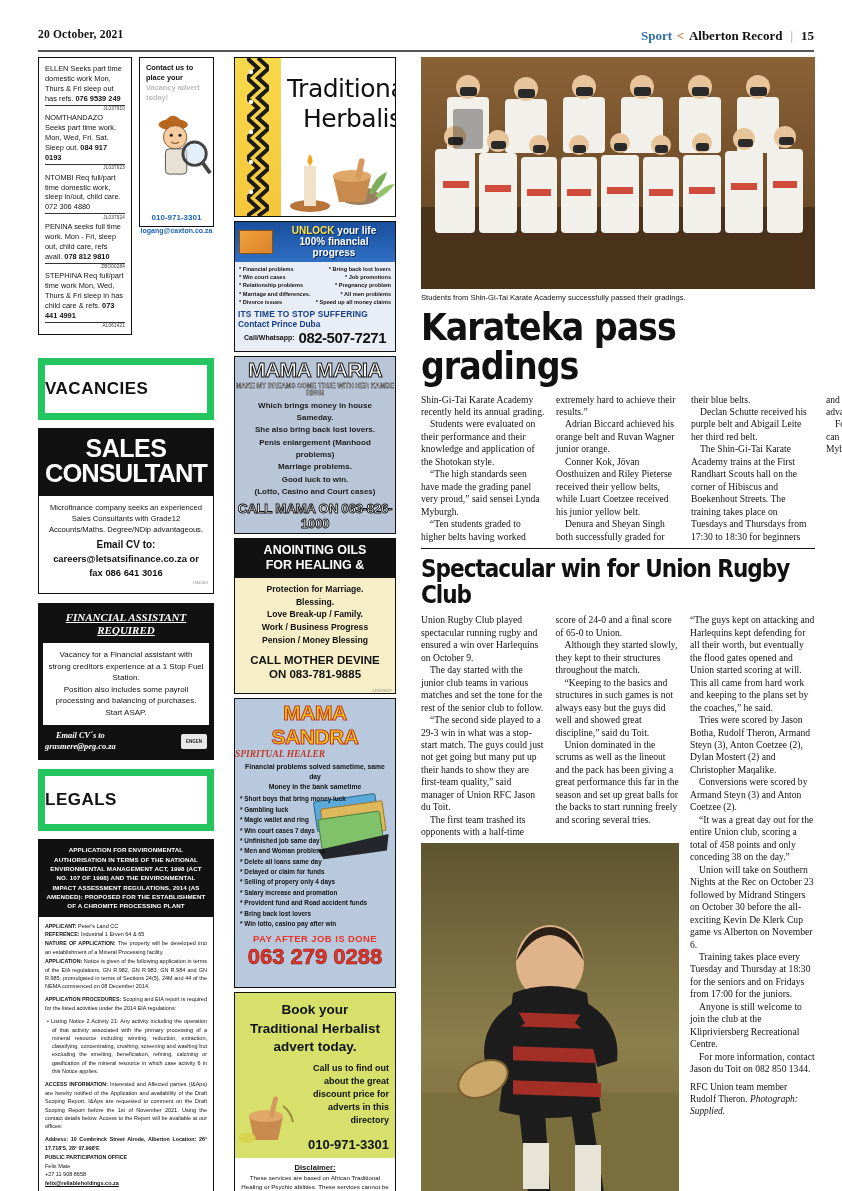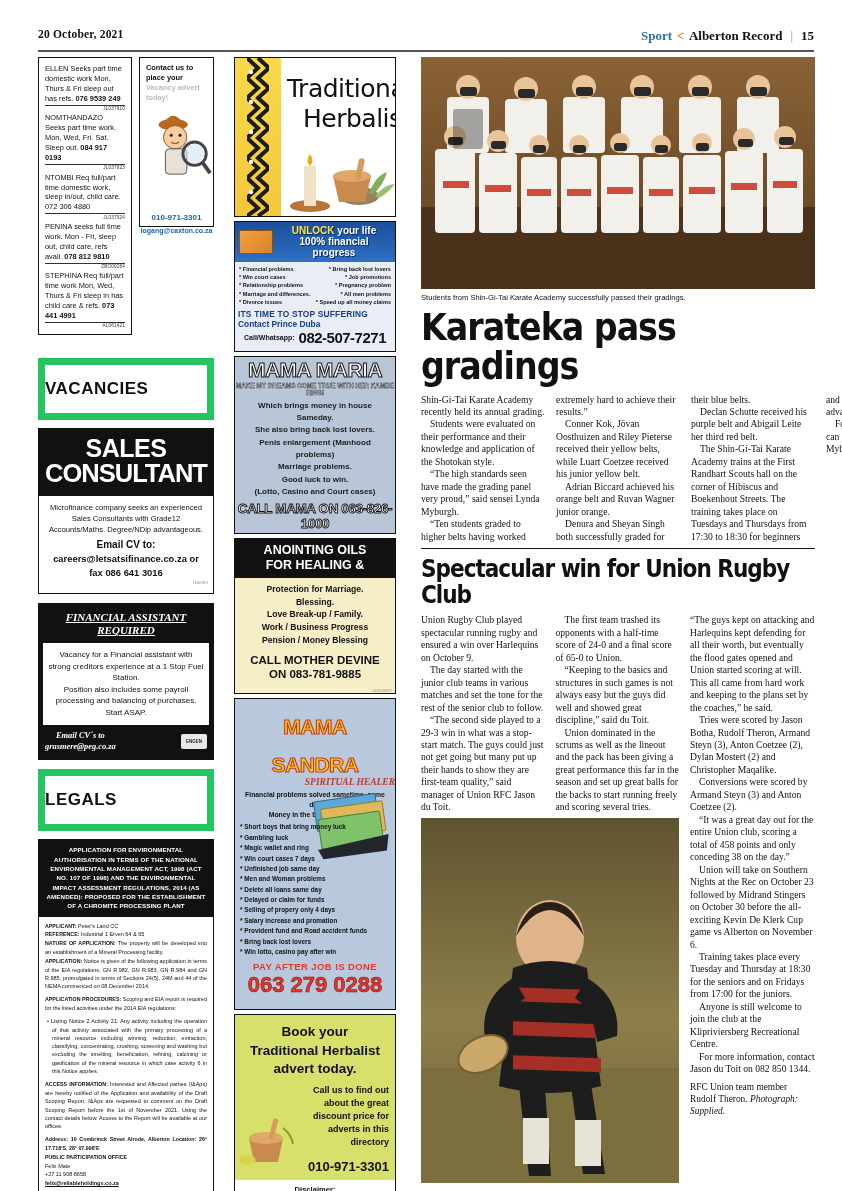--- a/index.html
+++ b/index.html
@@ -213,24 +213,24 @@
   .anoint-call {
     text-align: center; padding: 4px 4px 6px;
     font-family: "Liberation Sans", sans-serif; font-weight: bold;
     font-size: 11.5px; line-height: 1.25; color: #111;
   }
 
   .hb-sandra { background: #b8c9dd; }
   .sandra-name {
     text-align: center; font-family: "Liberation Sans", sans-serif; font-weight: bold;
     font-size: 21px; line-height: 1.0; color: #ffd400; -webkit-text-stroke: 1.1px #c0392b;
-    padding-top: 17px; letter-spacing: -.5px;
+    padding-top: 3px; letter-spacing: -.5px;
   }
   .sandra-sub {
-    text-align: right; font-family: "Liberation Serif", serif; font-weight: bold;
+    text-align: left; font-family: "Liberation Serif", serif; font-weight: bold;
     font-style: italic; font-size: 9.5px; color: #c0392b; padding: 2px 0 3px;
   }
   .sandra-lead {
     text-align: center; font-family: "Liberation Sans", sans-serif; font-weight: bold;
     font-size: 6.8px; line-height: 1.5; color: #111; padding: 0 4px 2px;
   }
   .sandra-list {
     font-family: "Liberation Sans", sans-serif; font-weight: bold; font-size: 6.4px;
     line-height: 1.62; color: #111; padding: 0 4px 2px 5px; list-style: none;
     position: relative; z-index: 2;
@@ -240,21 +240,21 @@
     transform: rotate(-8deg);
   }
   .hb-sandra-wrap { position: relative; }
   .sandra-pay {
     text-align: center; font-family: "Liberation Sans", sans-serif; font-weight: bold;
     font-size: 9.5px; color: #e8352a; letter-spacing: .4px; padding-top: 2px;
   }
   .sandra-num {
     text-align: center; font-family: "Liberation Sans", sans-serif; font-weight: bold;
     font-size: 22px; color: #e8352a; -webkit-text-stroke: .6px #7a1510;
-    letter-spacing: 0px; padding-bottom: 11px;
+    letter-spacing: 0px; padding-bottom: 17px;
   }
 
   .hb-book { background: #d7e06a; padding: 8px 6px 6px; position: relative; }
   .book-title {
     text-align: center; font-family: "Liberation Sans", sans-serif; font-weight: bold;
     font-size: 13.5px; line-height: 1.35; color: #111;
   }
   .book-body {
     margin-top: 6px; text-align: right; font-family: "Liberation Sans", sans-serif;
     font-weight: bold; font-size: 9px; line-height: 1.45; color: #111;
@@ -699,38 +699,39 @@
     </div>
     <div class="caption">Students from Shin-Gi-Tai Karate Academy successfully passed their gradings.</div>
 
     <div class="hl hl1">Karateka pass gradings</div>
 
     <div class="body3 karate-body">
       <p class="first">Shin-Gi-Tai Karate Academy recently held its annual grading.</p>
       <p>Students were evaluated on their performance and their knowledge and application of the Shotokan style.</p>
       <p>“The high standards seen have made the grading panel very proud,” said sensei Lynda Myburgh.</p>
       <p>“Ten students graded to higher belts having worked extremely hard to achieve their results.”</p>
+      <p>Adrian Biccard achieved his orange belt and Ruvan Wagner junior orange.</p>
       <p>Conner Kok, Jövan Oosthuizen and Riley Pieterse received their yellow belts, while Luart Coetzee received his junior yellow belt.</p>
-      <p>Adrian Biccard achieved his orange belt and Ruvan Wagner junior orange.</p>
       <p>Denura and Sheyan Singh both successfully graded for their blue belts.</p>
       <p>Declan Schutte received his purple belt and Abigail Leite her third red belt.</p>
       <p>The Shin-Gi-Tai Karate Academy trains at the First Randhart Scouts hall on the corner of Hibiscus and Boekenhout Streets. The training takes place on Tuesdays and Thursdays from 17:30 to 18:30 for beginners and 18:30 to 19:30 for advanced students.</p>
       <p>For more information, you can contact sensei Lynda Myburgh on 071 361 0434.</p>
     </div>
 
     <div class="sep-line"></div>
     <div class="hl hl2">Spectacular win for Union Rugby Club</div>
 
     <div class="rugby-cols">
       <div class="rugby-left">
         <div class="two body2">
           <p class="first">Union Rugby Club played spectacular running rugby and ensured a win over Harlequins on October 9.</p>
           <p>The day started with the junior club teams in various matches and set the tone for the rest of the senior club to follow.</p>
           <p>“The second side played to a 29-3 win in what was a stop-start match. The guys could just not get going but many put up their hands to show they are first-team quality,” said manager of Union RFC Jason du Toit.</p>
           <p>The first team trashed its opponents with a half-time score of 24-0 and a final score of 65-0 to Union.</p>
+          <p>Although they started slowly, they kept to their structures throughout the match.</p>
           <p>“Keeping to the basics and structures in such games is not always easy but the guys did well and showed great discipline,” said du Toit.</p>
           <p>Union dominated in the scrums as well as the lineout and the pack has been giving a great performance this far in the season and set up great balls for the backs to start running freely and scoring several tries.</p>
         </div>
         <div class="photo2">
           <svg viewBox="0 0 258 365" width="258" height="365">
             <defs>
               <linearGradient id="field" x1="0" y1="0" x2="0" y2="1">
                 <stop offset="0" stop-color="#5e5430"></stop>
                   <stop offset=".55" stop-color="#8d7f4b"></stop>
                 <stop offset="1" stop-color="#6e6236"></stop>

